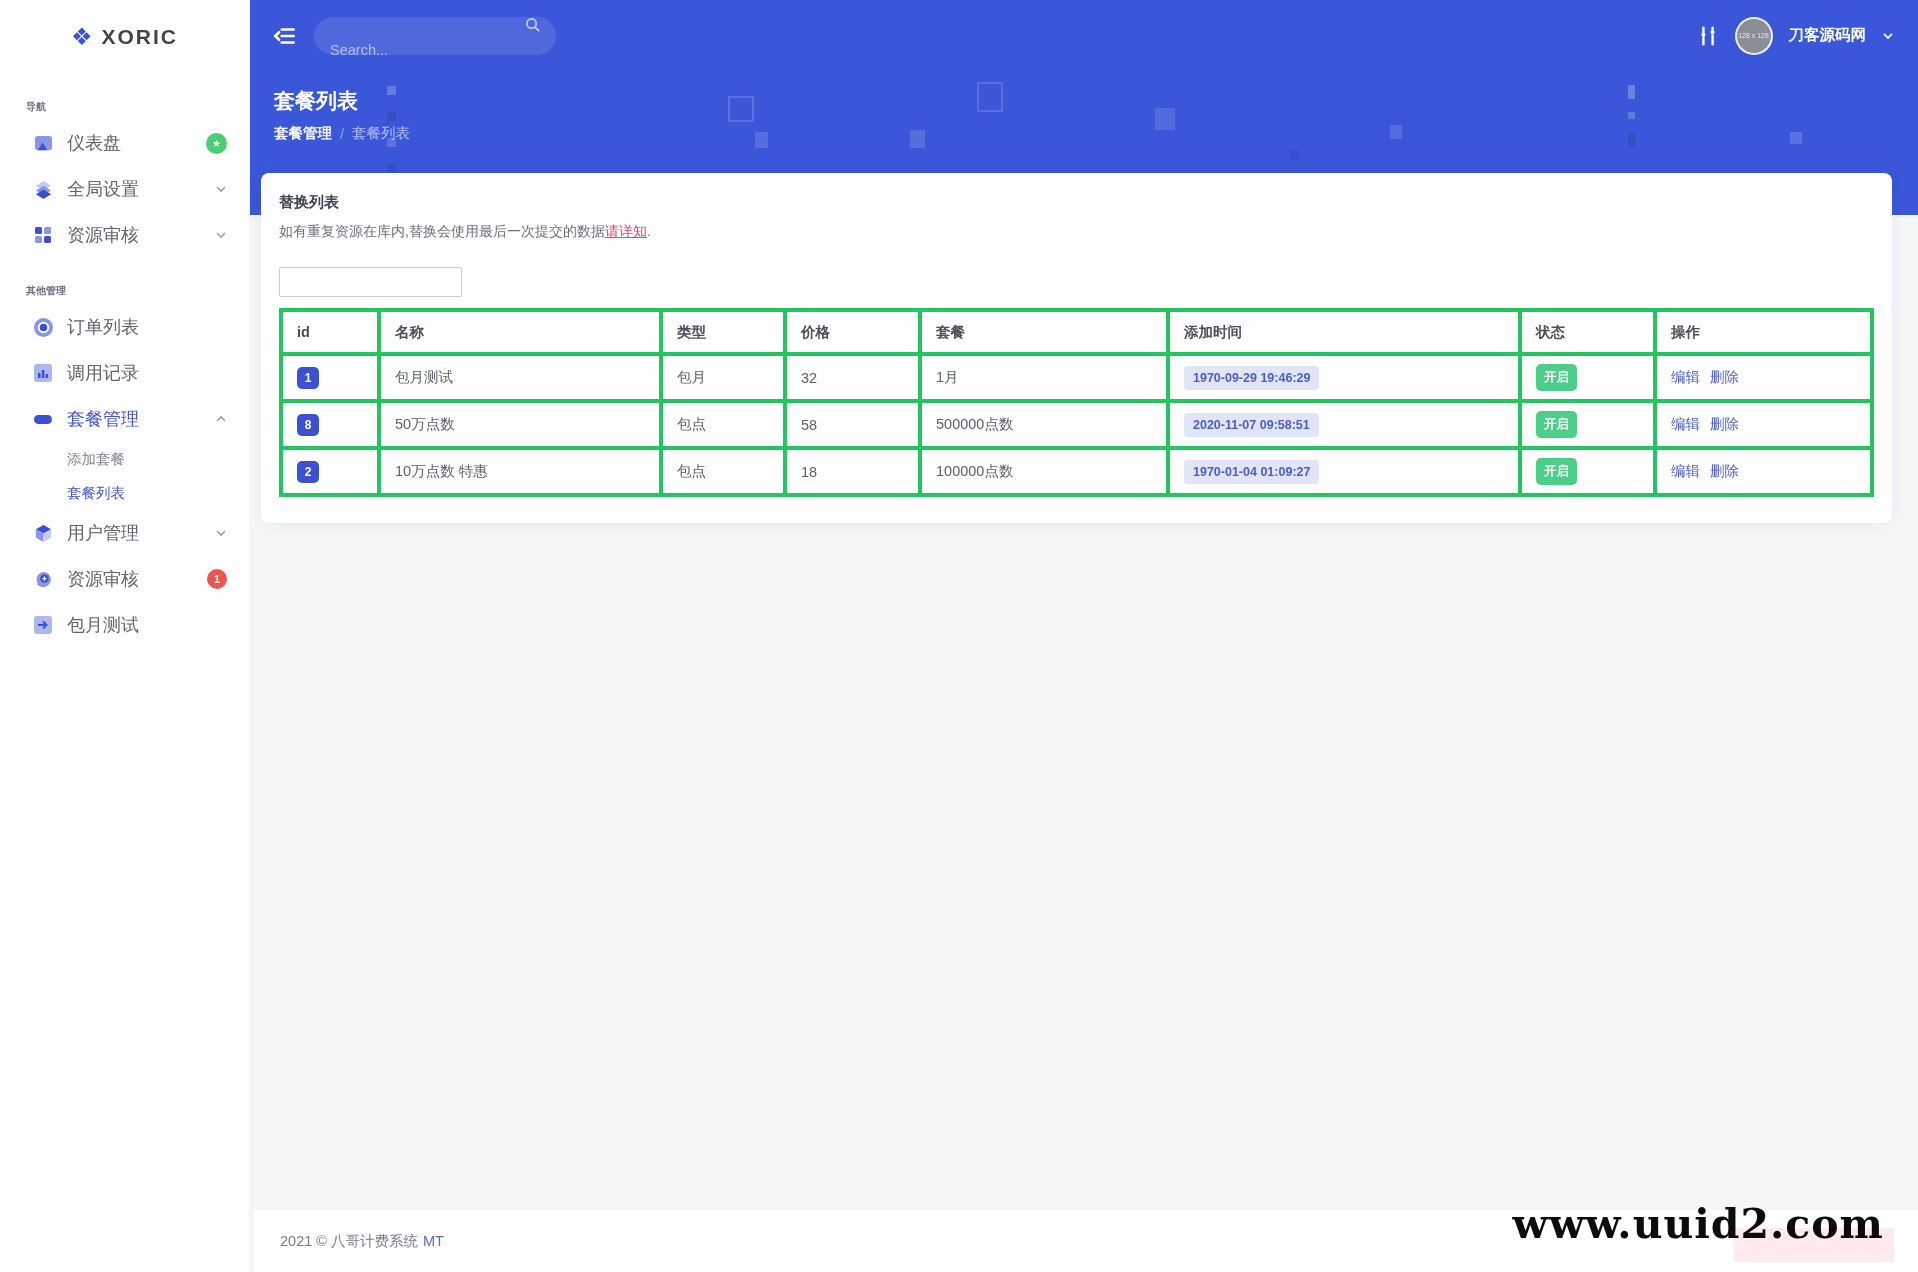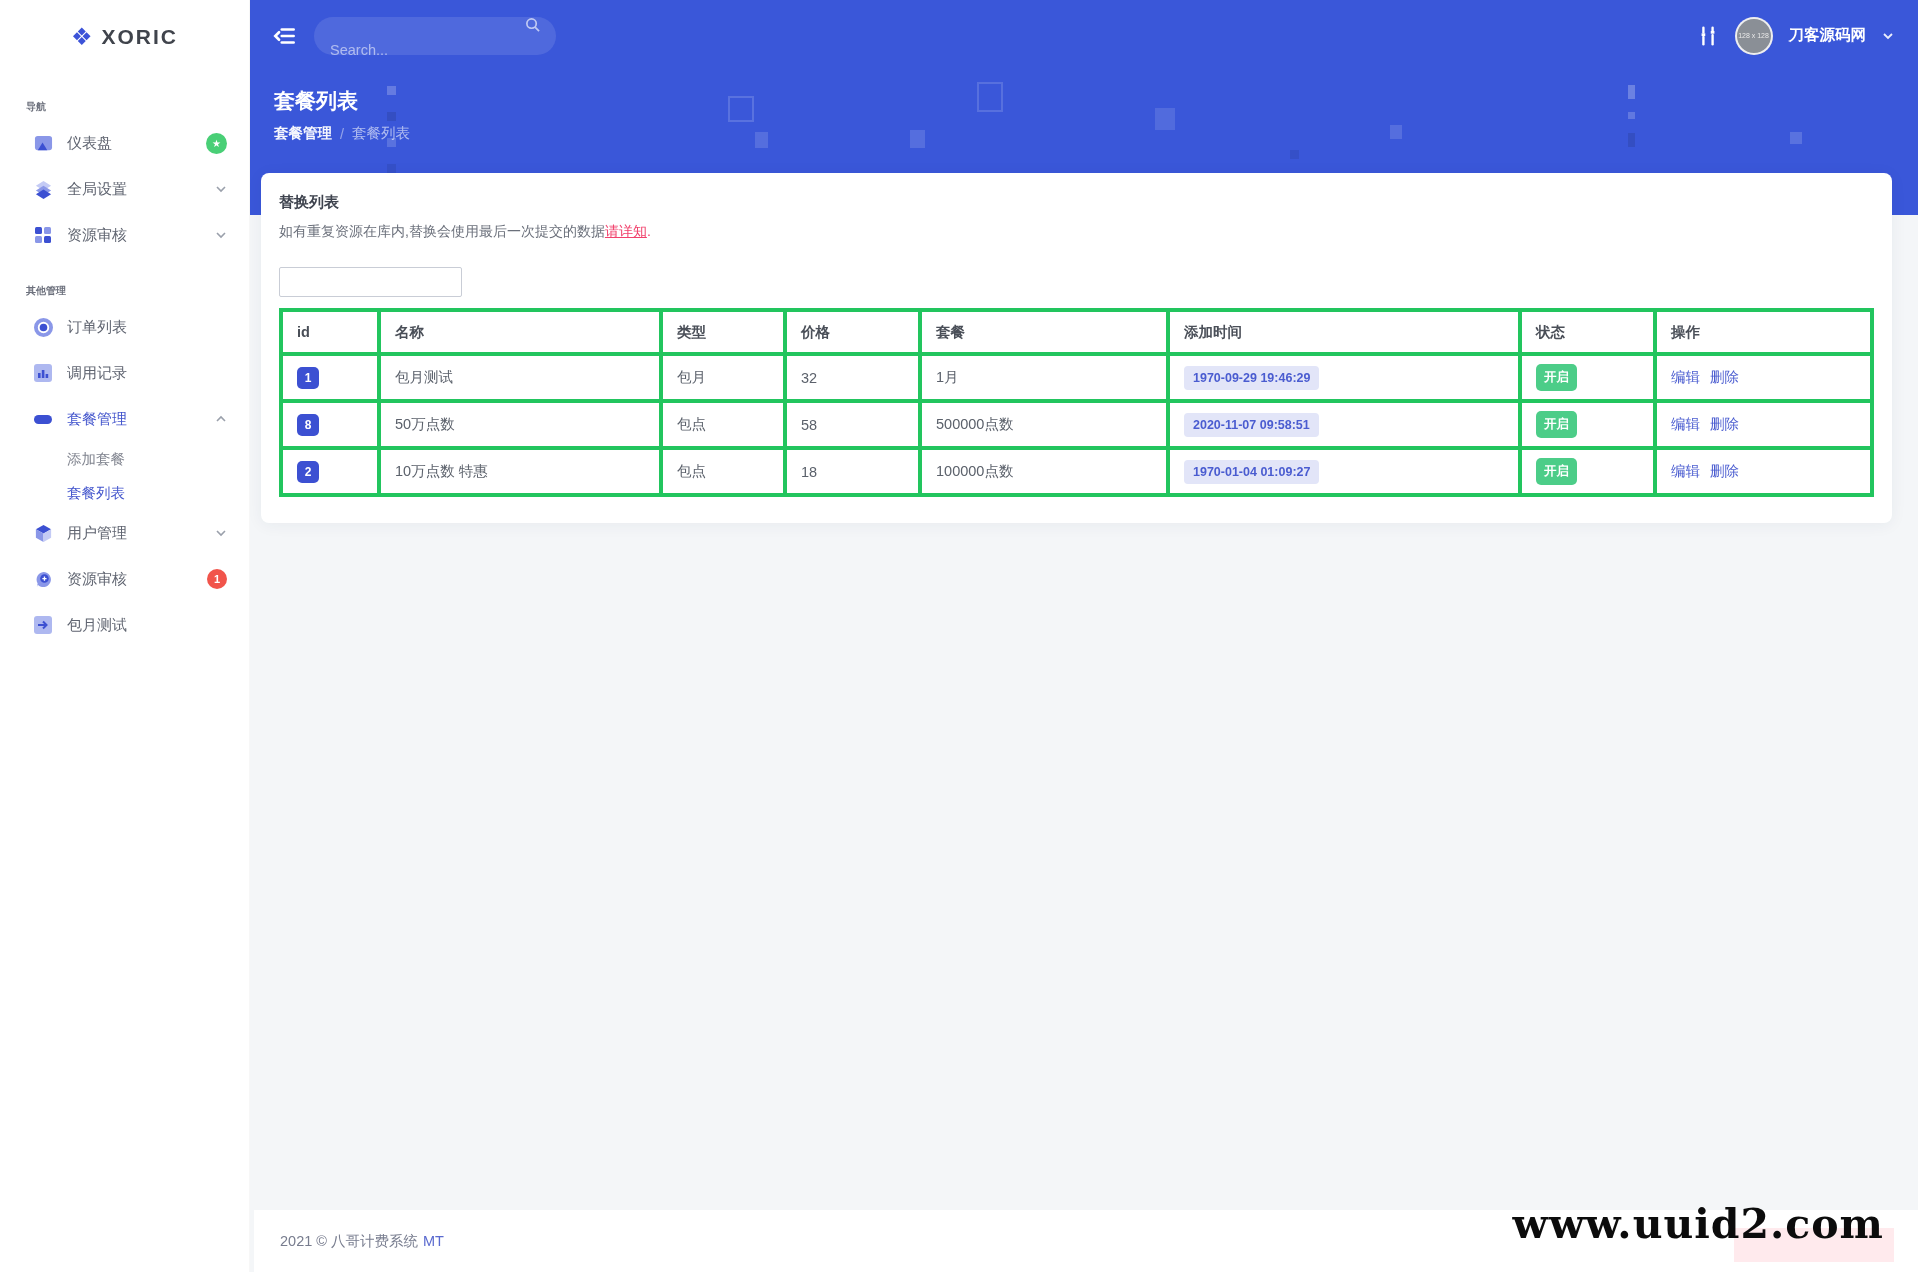--- a/index.html
+++ b/index.html
@@ -7,21 +7,21 @@
   body { font-family:"Liberation Sans", sans-serif; display:flex; background:#f4f6f8; color:#5b616b; }
 
   
   .sidebar { width:250px; background:#ffffff; flex-shrink:0; height:100%; border-right:1px solid rgba(0,0,0,0.03); position:relative; z-index:5; }
   .logo-row { height:74px; display:flex; align-items:center; justify-content:center; gap:9px; }
   .logo-diamond { color:#3c53d8; font-size:24px; line-height:1; }
   .logo-text { font-size:21px; font-weight:bold; letter-spacing:2px; color:#40444c; }
   .side-section-label { font-size:10px; font-weight:bold; color:#6d717d; padding:26px 0 6px 26px; }
   .side-item { height:46px; display:flex; align-items:center; padding:0 22px 0 33px; cursor:pointer; position:relative; }
   .side-item .ic { width:20px; height:20px; margin-right:14px; flex-shrink:0; display:flex; align-items:center; justify-content:center; }
-  .side-item .lbl { font-size:15px; color:#5f6470; flex:1; }
+  .side-item .lbl { font-size:18px; color:#5f6470; flex:1; }
   .side-item.active .lbl { color:#4456cd; }
   .side-sub { height:34px; display:flex; align-items:center; padding-left:67px; cursor:pointer; }
   .side-sub .lbl { font-size:14.5px; color:#80848f; }
   .side-sub.active .lbl { color:#4456cd; }
   .chev { width:12px; height:12px; color:#9aa0ab; }
   .badge-star { width:21px; height:21px; border-radius:50%; background:#49cf76; color:#fff; font-size:10px; display:flex; align-items:center; justify-content:center; }
   .badge-red { width:20px; height:20px; border-radius:50%; background:#f1544b; color:#fff; font-size:11px; font-weight:bold; display:flex; align-items:center; justify-content:center; }
 
   
   .main { flex:1; position:relative; height:100%; }

